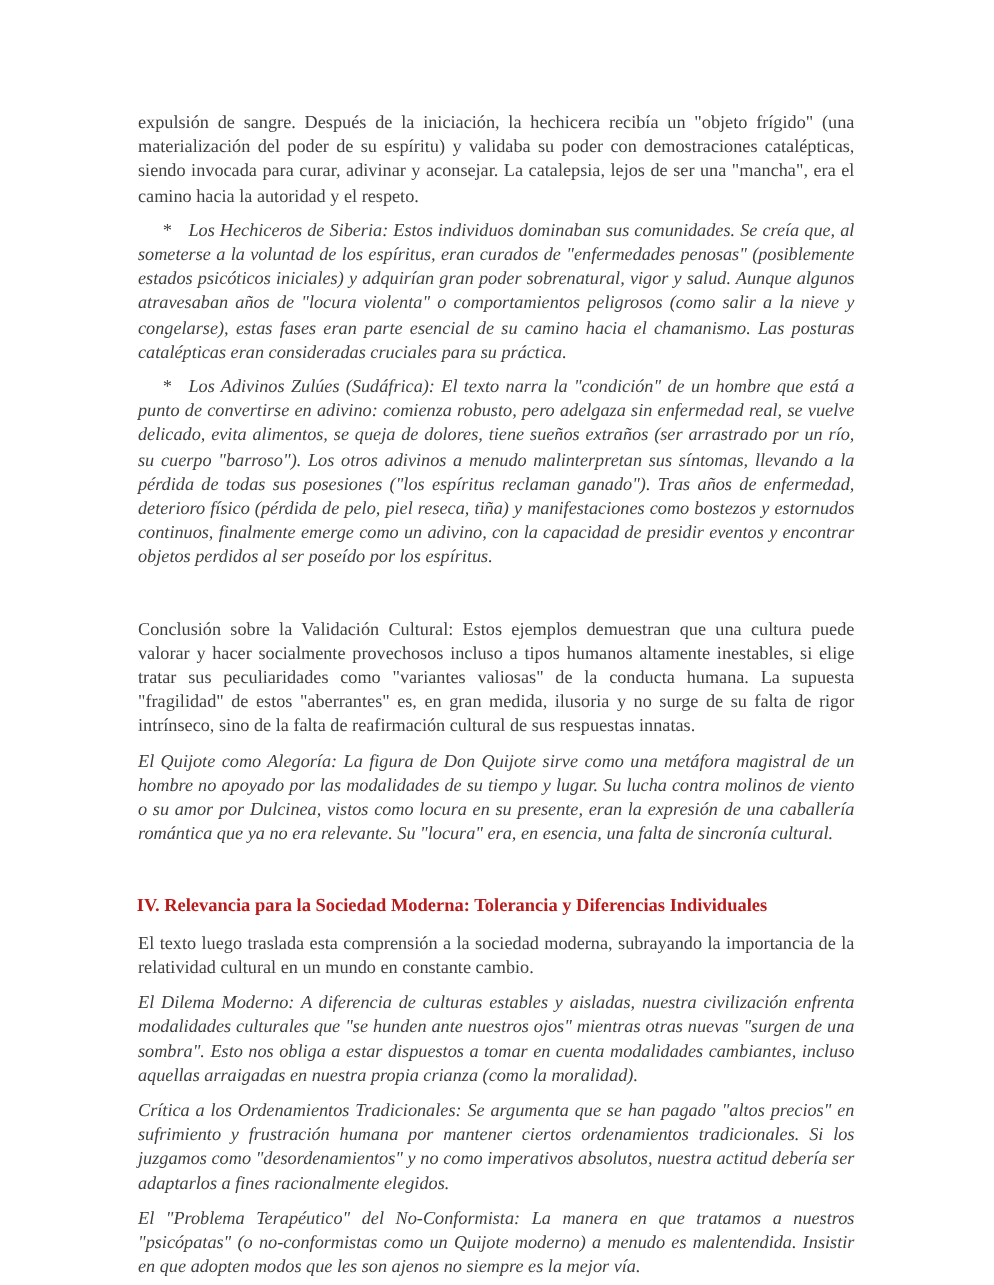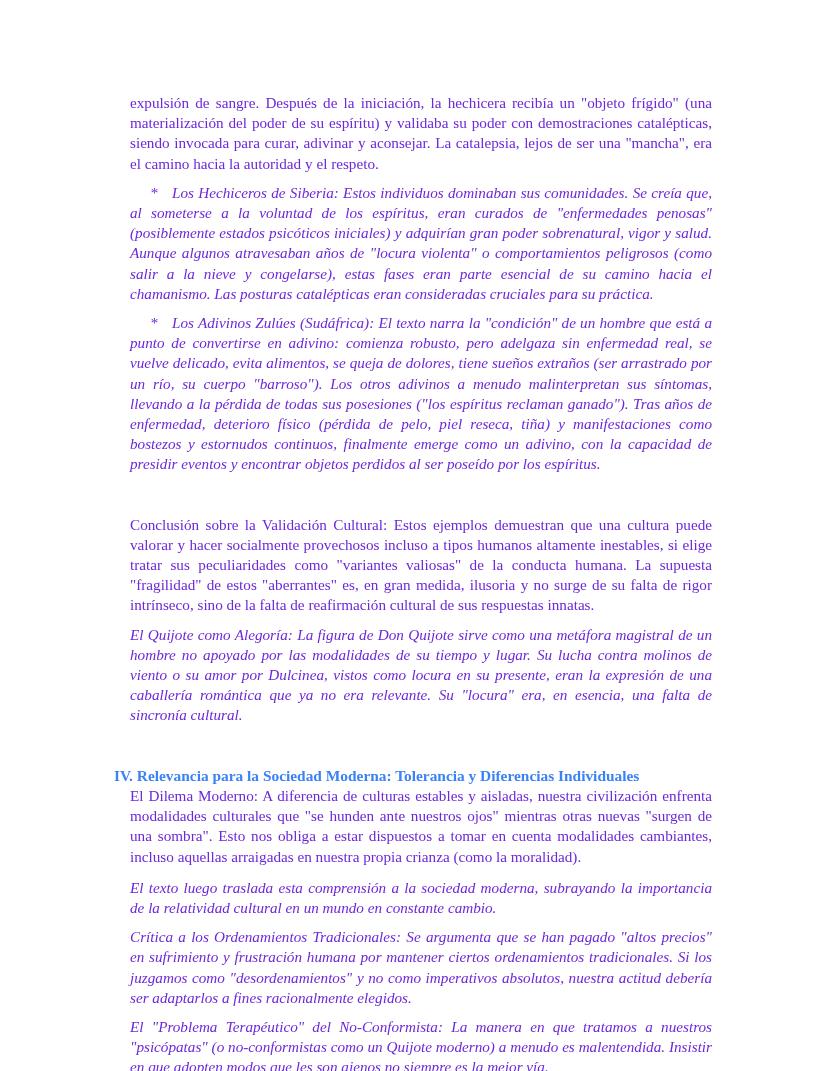--- a/index.html
+++ b/index.html
@@ -19,27 +19,27 @@
     overflow: hidden;
     box-sizing: border-box;
   }
   #content {
     position: absolute;
     left: 114px;
     top: 93px;
     width: 598px;
   }
   p.para {
-    margin: 0 0 0 16px;
+    margin: 0 0 0 1px;
     font-size: 15.2px;
     line-height: 20.2px;
     text-align: justify;
     text-justify: inter-word;
     hyphens: none;
-    color: #6d28d9;
+    color: #404040;
   }
   p.para + p.para {
     margin-top: 9px;
     font-style: italic;
   }
   p.bullet {
     text-indent: 0;
     padding-left: 0;
   }
   p.bullet .ast {
@@ -50,21 +50,21 @@
   }
   .gap-lg {
     height: 40px;
   }
   h2.section-heading {
     margin: 0;
     font-size: 15.4px;
     line-height: 20.2px;
     font-weight: bold;
     text-align: left;
-    color: #3b82f6;
+    color: #b91c1c;
   }
   .after-heading {
     margin-top: 11px !important;
   }
 </style>
 </head>
 <body>
 
 <div id="page">
   <div id="content">
@@ -82,22 +82,22 @@
     <div class="gap-lg"></div>
 
     <p class="para">Conclusión sobre la Validación Cultural: Estos ejemplos demuestran que una cultura puede valorar y hacer socialmente provechosos incluso a tipos humanos altamente inestables, si elige tratar sus peculiaridades como "variantes valiosas" de la conducta humana. La supuesta "fragilidad" de estos "aberrantes" es, en gran medida, ilusoria y no surge de su falta de rigor intrínseco, sino de la falta de reafirmación cultural de sus respuestas innatas.</p>
 
     <p class="para">El Quijote como Alegoría: La figura de Don Quijote sirve como una metáfora magistral de un hombre no apoyado por las modalidades de su tiempo y lugar. Su lucha contra molinos de viento o su amor por Dulcinea, vistos como locura en su presente, eran la expresión de una caballería romántica que ya no era relevante. Su "locura" era, en esencia, una falta de sincronía cultural.</p>
 
     <div class="gap-lg"></div>
 
     <h2 class="section-heading">IV. Relevancia para la Sociedad Moderna: Tolerancia y Diferencias Individuales</h2>
 
+    <p class="para after-heading">El texto luego traslada esta comprensión a la sociedad moderna, subrayando la importancia de la relatividad cultural en un mundo en constante cambio.</p>
+
     <p class="para">El Dilema Moderno: A diferencia de culturas estables y aisladas, nuestra civilización enfrenta modalidades culturales que "se hunden ante nuestros ojos" mientras otras nuevas "surgen de una sombra". Esto nos obliga a estar dispuestos a tomar en cuenta modalidades cambiantes, incluso aquellas arraigadas en nuestra propia crianza (como la moralidad).</p>
-
-    <p class="para after-heading">El texto luego traslada esta comprensión a la sociedad moderna, subrayando la importancia de la relatividad cultural en un mundo en constante cambio.</p>
 
     <p class="para">Crítica a los Ordenamientos Tradicionales: Se argumenta que se han pagado "altos precios" en sufrimiento y frustración humana por mantener ciertos ordenamientos tradicionales. Si los juzgamos como "desordenamientos" y no como imperativos absolutos, nuestra actitud debería ser adaptarlos a fines racionalmente elegidos.</p>
 
     <p class="para">El "Problema Terapéutico" del No-Conformista: La manera en que tratamos a nuestros "psicópatas" (o no-conformistas como un Quijote moderno) a menudo es malentendida. Insistir en que adopten modos que les son ajenos no siempre es la mejor vía.</p>
 
   </div>
 </div>
 
 </body></html>

